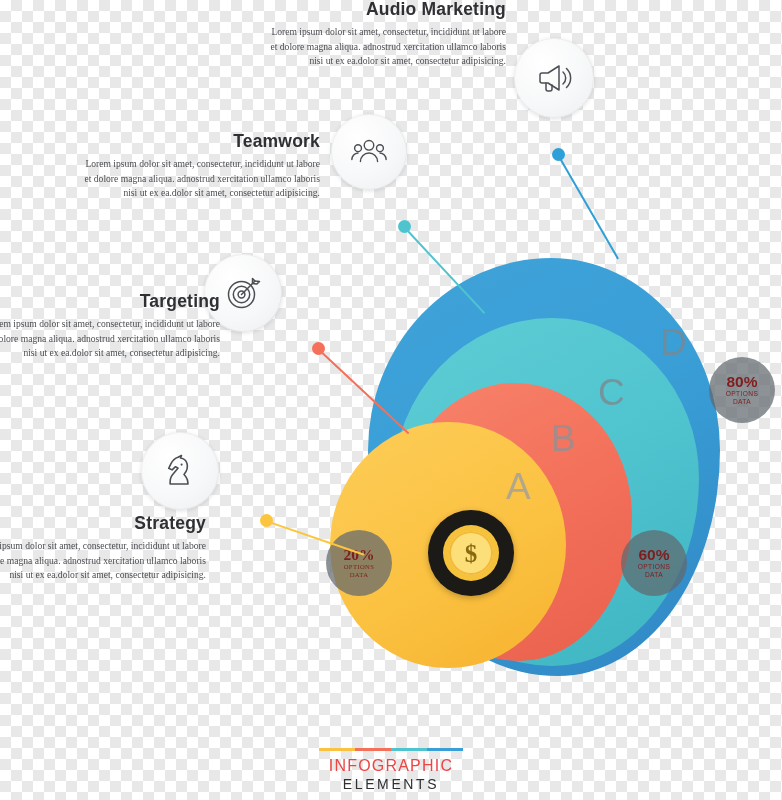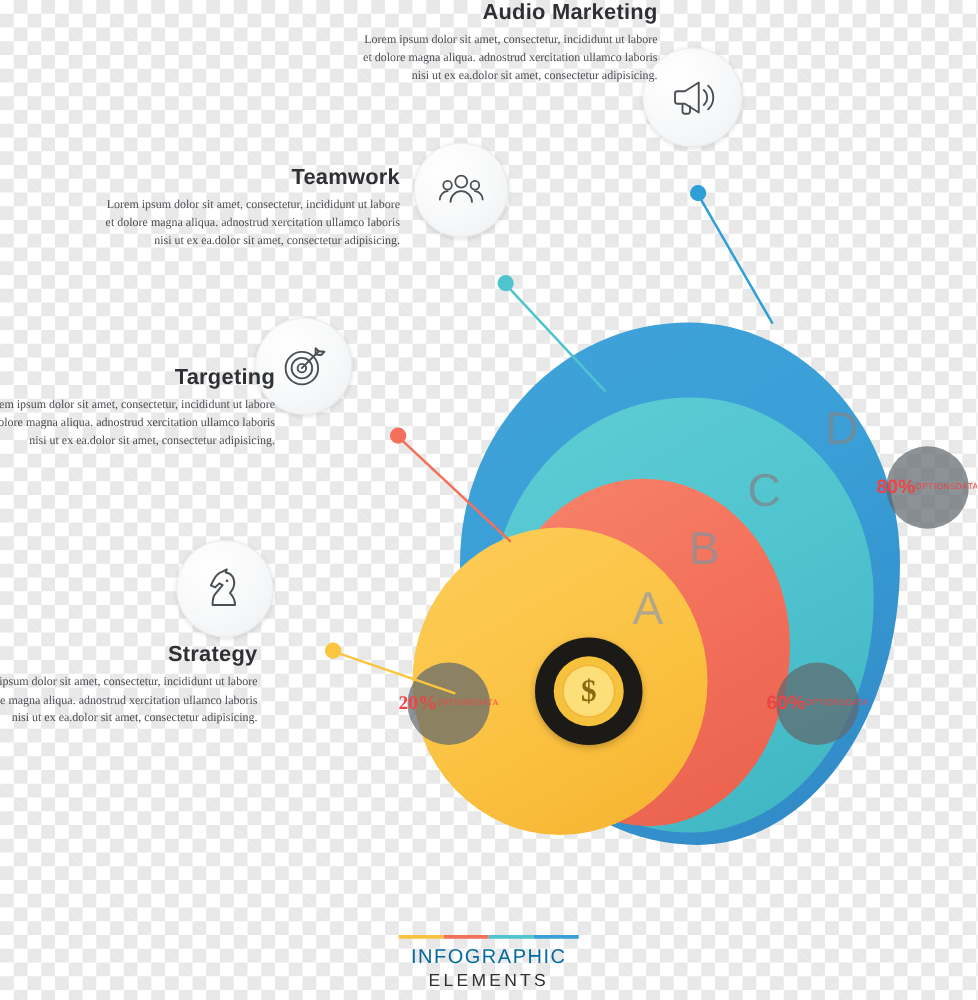--- a/index.html
+++ b/index.html
@@ -42,31 +42,31 @@
   
   .shell{position:absolute;border-radius:50%;}
 
   .letter{
     position:absolute;color:#9a9ea3;font-weight:400;
     font-family:"Liberation Sans", sans-serif;opacity:.75;
   }
 
   .pct{
     position:absolute;border-radius:50%;
-    display:flex;align-items:center;justify-content:center;
-    color:#ef4444;text-align:center;
+    display:flex;flex-direction:column;align-items:center;justify-content:center;
+    color:#7f1d1d;text-align:center;
   }
   .pct .v{font-size:15.5px;font-weight:700;line-height:1;}
   .pct .l1,.pct .l2{font-size:6.6px;line-height:1.25;letter-spacing:.4px;}
 
   
   .footer{position:absolute;left:0;right:0;bottom:8px;text-align:center;}
   .footer .bar{width:144px;height:3.5px;margin:0 auto 6px auto;display:flex;}
   .footer .bar i{flex:1;height:100%;display:block;}
-  .footer .t1{font-size:16px;letter-spacing:1.2px;color:#0369a1;font-weight:400;}
+  .footer .t1{font-size:16px;letter-spacing:1.2px;color:#ef4444;font-weight:400;}
   .footer .t2{font-size:14px;letter-spacing:2.6px;color:#2e3033;font-weight:400;margin-top:1px;}
 </style>
 </head>
 <body>
 
 <div class="stage">
 
   <div class="shell" style="left:368px;top:258px;width:352px;height:418px;background:linear-gradient(150deg,#3fa3da 0%,#3a9fd6 45%,#2f86c4 100%);border-radius:52% 48% 46% 54% / 46% 46% 54% 54%;"></div>
 
   <div class="shell" style="left:393px;top:318px;width:306px;height:348px;background:linear-gradient(150deg,#5fcdd4 0%,#4fc4cf 50%,#3fb4c2 100%);border-radius:52% 48% 48% 52% / 48% 46% 54% 52%;"></div>
@@ -150,21 +150,21 @@
 
   <div class="iconbubble" style="left:141px;top:432px;width:78px;height:78px;">
     <svg width="42" height="42" viewBox="0 0 42 42" fill="none" stroke="#4b4f54" stroke-width="1.6" stroke-linecap="round" stroke-linejoin="round">
       <path d="M15 34 h14 c0 -4 -1.5 -7 -4 -9.5 c 3 -3.5 4 -7.5 3 -11 c-.7 -2.6 -3 -5 -6.5 -5.5
                l1 -2.5 l-3.5 1.8 c-3.2 1 -5.5 3.4 -7 6.4 l-2.3 4.6 l3.4 1.6 l3.4 -3.2 l2.6 1.4
                l-6 7.2 c-1.6 2 -2.1 4.4 -2 8.7 z"></path>
       <circle cx="22.6" cy="14.6" r="1.05" fill="#4b4f54" stroke="none"></circle>
     </svg>
   </div>
 
-  <div class="block" style="left:284px;top:0px;width:242px;">
+  <div class="block" style="left:264px;top:0px;width:242px;">
     <h3>Audio Marketing</h3>
     <p>Lorem ipsum dolor sit amet, consectetur, incididunt ut labore et dolore magna aliqua. adnostrud xercitation ullamco laboris nisi ut ex ea.dolor sit amet, consectetur adipisicing.</p>
   </div>
 
   <div class="block" style="left:78px;top:132px;width:242px;">
     <h3>Teamwork</h3>
     <p>Lorem ipsum dolor sit amet, consectetur, incididunt ut labore et dolore magna aliqua. adnostrud xercitation ullamco laboris nisi ut ex ea.dolor sit amet, consectetur adipisicing.</p>
   </div>
 
   <div class="block" style="left:-22px;top:292px;width:242px;">

